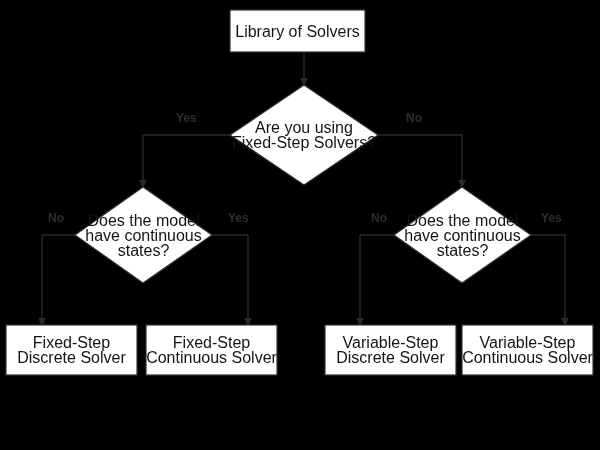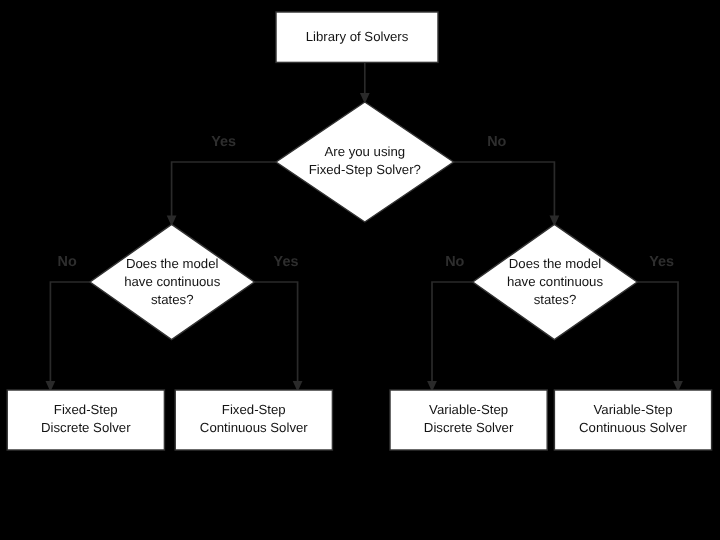--- a/index.html
+++ b/index.html
@@ -22,21 +22,21 @@
     width: 600px;
     height: 450px;
   }
   .node-text {
     position: absolute;
     display: flex;
     align-items: center;
     justify-content: center;
     text-align: center;
     color: #141414;
-    font-size: 11px;
+    font-size: 16px;
     line-height: 15px;
     font-family: "Liberation Sans", sans-serif;
     pointer-events: none;
     white-space: pre-line;
   }
   .edge-label {
     position: absolute;
     color: #2e2e2e;
     font-size: 12px;
     font-weight: bold;
@@ -77,21 +77,21 @@
     <g fill="#ffffff" stroke="#333333" stroke-width="1.2">
       <polygon points="304,85 378,135 304,185 230,135"></polygon>
       <polygon points="143,187 212,235 143,283 75,235"></polygon>
       <polygon points="462,187 531,235 462,283 394,235"></polygon>
     </g>
   </svg>
 
   <div class="node-text" style="left:230px; top:10px; width:135px; height:42px;">Library of Solvers</div>
 
   <div class="node-text" style="left:230px; top:110px; width:148px; height:50px;">Are you using
-Fixed-Step Solver?</div>
+Fixed-Step Solvers?</div>
 
   <div class="node-text" style="left:75px; top:205px; width:137px; height:60px;">Does the model
 have continuous
 states?</div>
 
   <div class="node-text" style="left:394px; top:205px; width:137px; height:60px;">Does the model
 have continuous
 states?</div>
 
   <div class="node-text" style="left:6px; top:325px; width:131px; height:50px;">Fixed-Step

